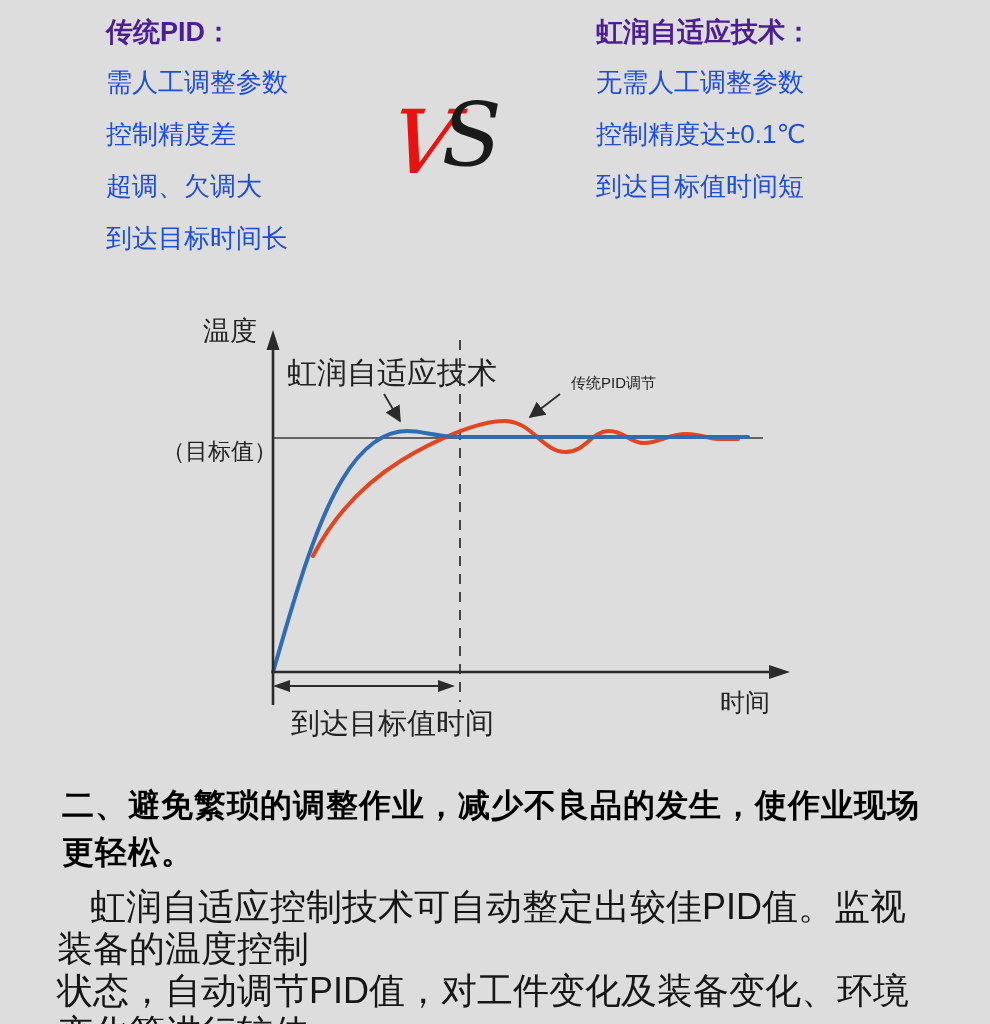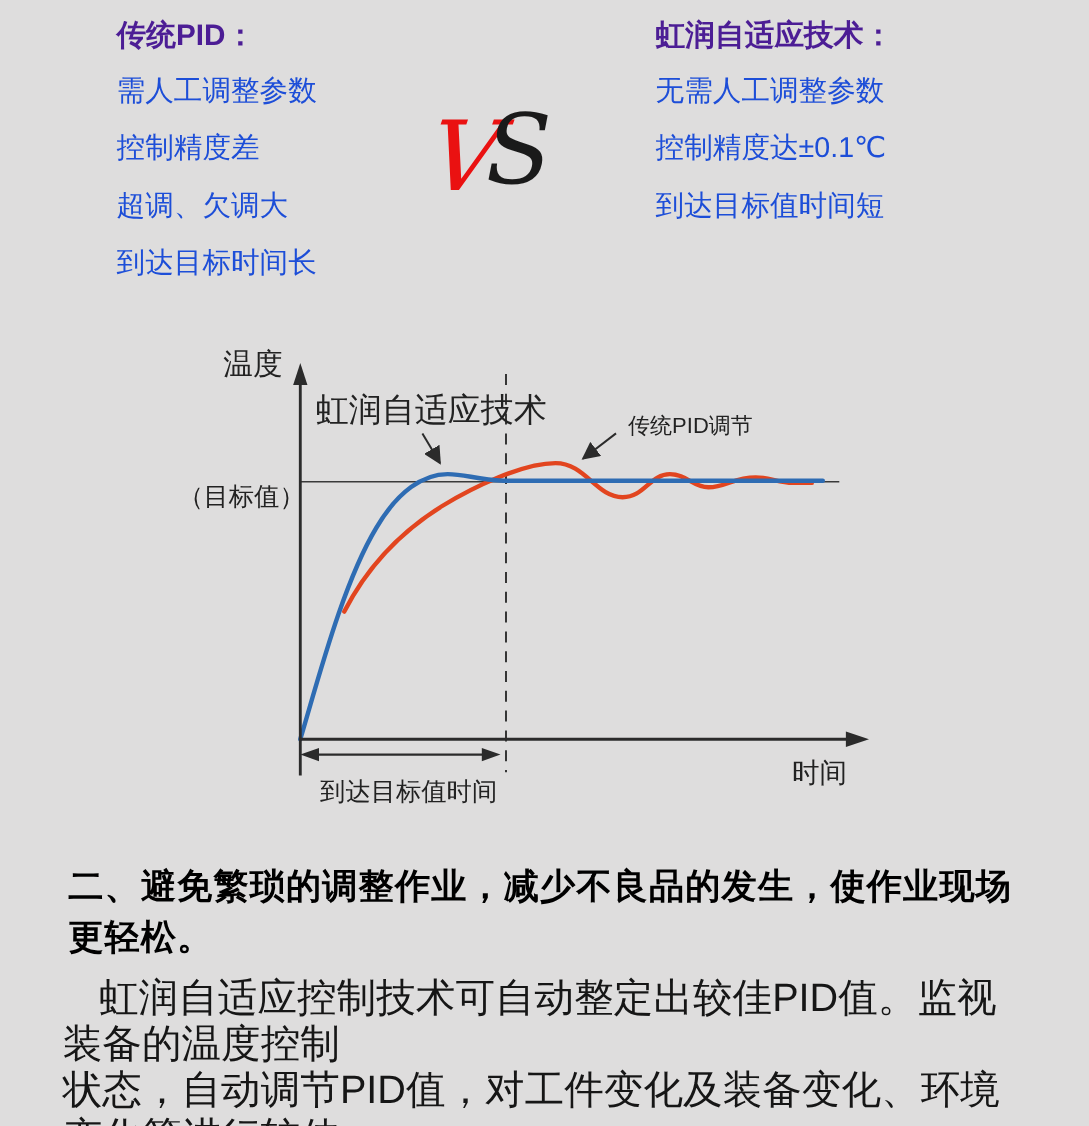--- a/index.html
+++ b/index.html
@@ -35,22 +35,22 @@
   .vs-v { color: var(--vs-v, #ea1111); display: inline-block; transform: skewX(-8deg); }
   .vs-s { color: var(--vs-s, #1a1a1a); display: inline-block; margin-left: -14px; position: relative; top: -7px; }
 
   
   #chart { position: absolute; left: 150px; top: 300px; width: 700px; height: 440px; }
   #chart svg { position: absolute; left: 0; top: 0; }
   .chart-label { position: absolute; color: #222; white-space: nowrap; }
   #lab-ylabel  { left: 53px;  top: 13px;  font-size: 27px; }
   #lab-target  { left: 12px;  top: 136px; font-size: 23px; }
   #lab-adaptive{ left: 137px; top: 53px;  font-size: 30px; }
-  #lab-pid     { left: 421px; top: 74px;  font-size: 20px; }
-  #lab-reach   { left: 141px; top: 404px; font-size: 23px; }
+  #lab-pid     { left: 421px; top: 74px;  font-size: 15px; }
+  #lab-reach   { left: 141px; top: 404px; font-size: 29px; }
   #lab-xlabel  { left: 570px; top: 386px; font-size: 25px; }
 
   .axis-line   { stroke: var(--axis, #2b2b2b); stroke-width: 2.6; fill: none; }
   .axis-head   { fill: var(--axis, #2b2b2b); stroke: none; }
   .target-line { stroke: #3a3a3a; stroke-width: 1.4; fill: none; }
   .dash-line   { stroke: var(--axis, #2b2b2b); stroke-width: 1.7; stroke-dasharray: 10 8; fill: none; }
   .curve-adaptive { stroke: var(--adaptive-line, #2e6cb3); stroke-width: 4; fill: none;
                     stroke-linecap: round; stroke-linejoin: round; }
   .curve-pid      { stroke: var(--pid-line, #e2451f); stroke-width: 4; fill: none;
                     stroke-linecap: round; stroke-linejoin: round; }

